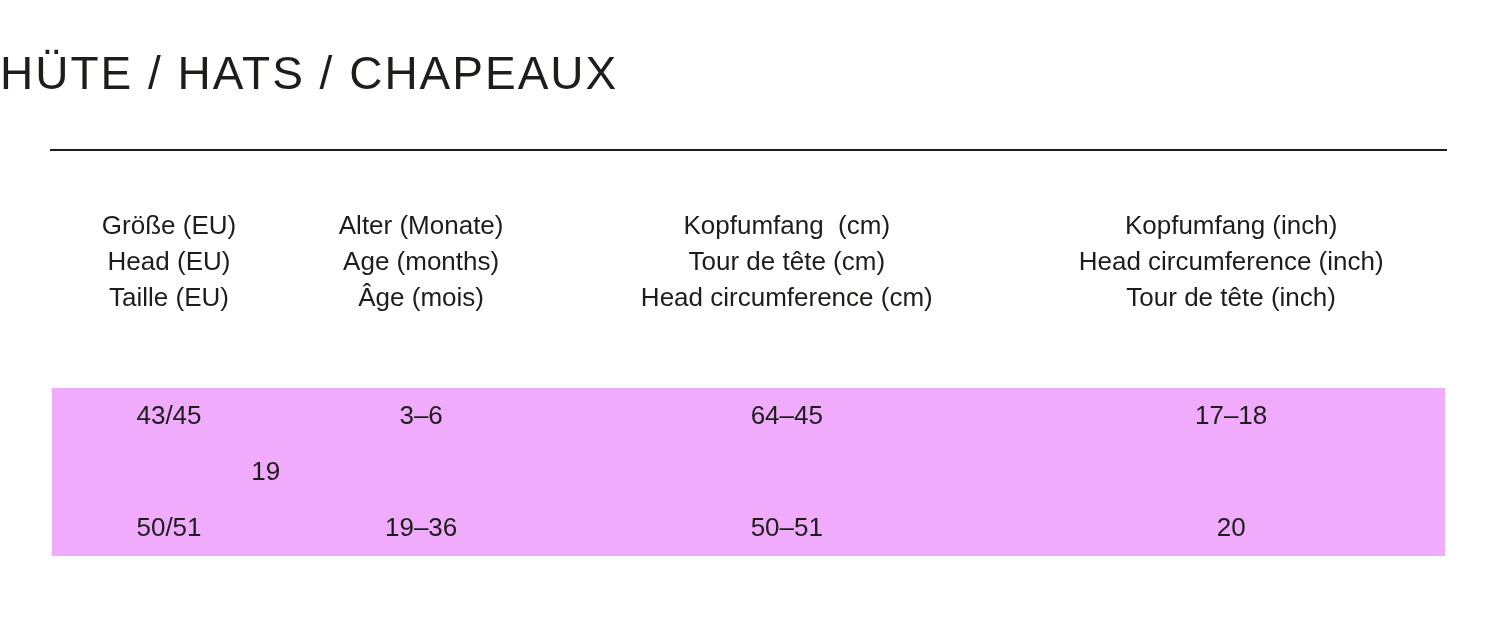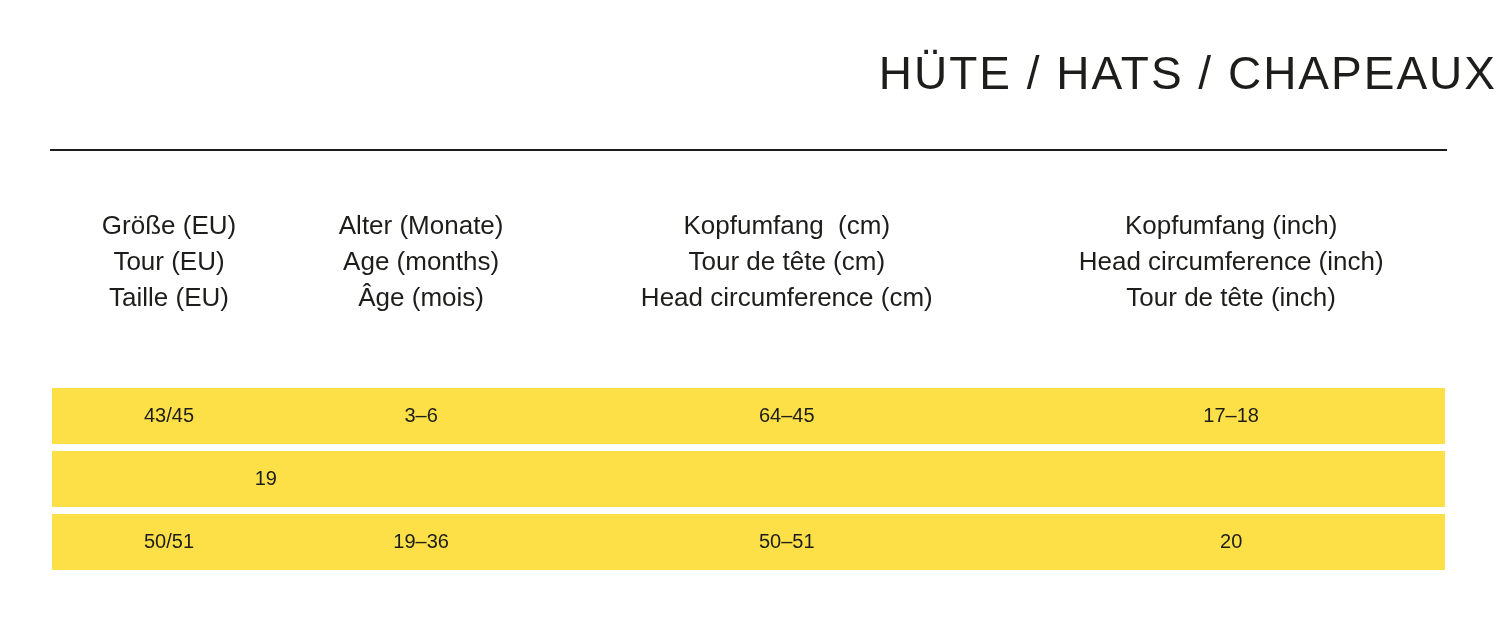--- a/index.html
+++ b/index.html
@@ -9,21 +9,21 @@
   body {
     width: 1497px;
     height: 626px;
     background: #ffffff;
     font-family: "Liberation Sans", sans-serif;
     color: #1d1d1b;
     overflow: hidden;
   }
   .page-title {
     margin: 48px 0 0 0;
-    text-align: right;
+    text-align: left;
     font-size: 46px;
     line-height: 1.1;
     font-weight: 300;
     letter-spacing: 2px;
     color: #1d1d1b;
   }
   .title-divider {
     border: none;
     border-top: 2px solid #1d1d1b;
     margin: 50px 50px 0 50px;
@@ -49,41 +49,40 @@
   .header-line {
     white-space: pre-wrap;
   }
   .table-body {
     margin-top: 73px;
   }
   .table-row {
     display: flex;
     align-items: center;
     height: 56px;
-    background: #fde047;
-    margin-bottom: 7px;
-    font-size: 20px;
+    background: #f0abfc;
+    font-size: 26px;
     font-weight: 300;
   }
 </style>
 </head>
 <body>
 
 <div class="page">
 
   <h1 class="page-title">HÜTE / HATS / CHAPEAUX</h1>
 
   <hr class="title-divider">
 
   <div class="size-table">
 
     <div class="header-row">
       <div class="cell header-cell c1">
         <div class="header-line">Größe (EU)</div>
-        <div class="header-line">Tour (EU)</div>
+        <div class="header-line">Head (EU)</div>
         <div class="header-line">Taille (EU)</div>
       </div>
       <div class="cell header-cell c2">
         <div class="header-line">Alter (Monate)</div>
         <div class="header-line">Age (months)</div>
         <div class="header-line">Âge (mois)</div>
       </div>
       <div class="cell header-cell c3">
         <div class="header-line">Kopfumfang  (cm)</div>
         <div class="header-line">Tour de tête (cm)</div>

